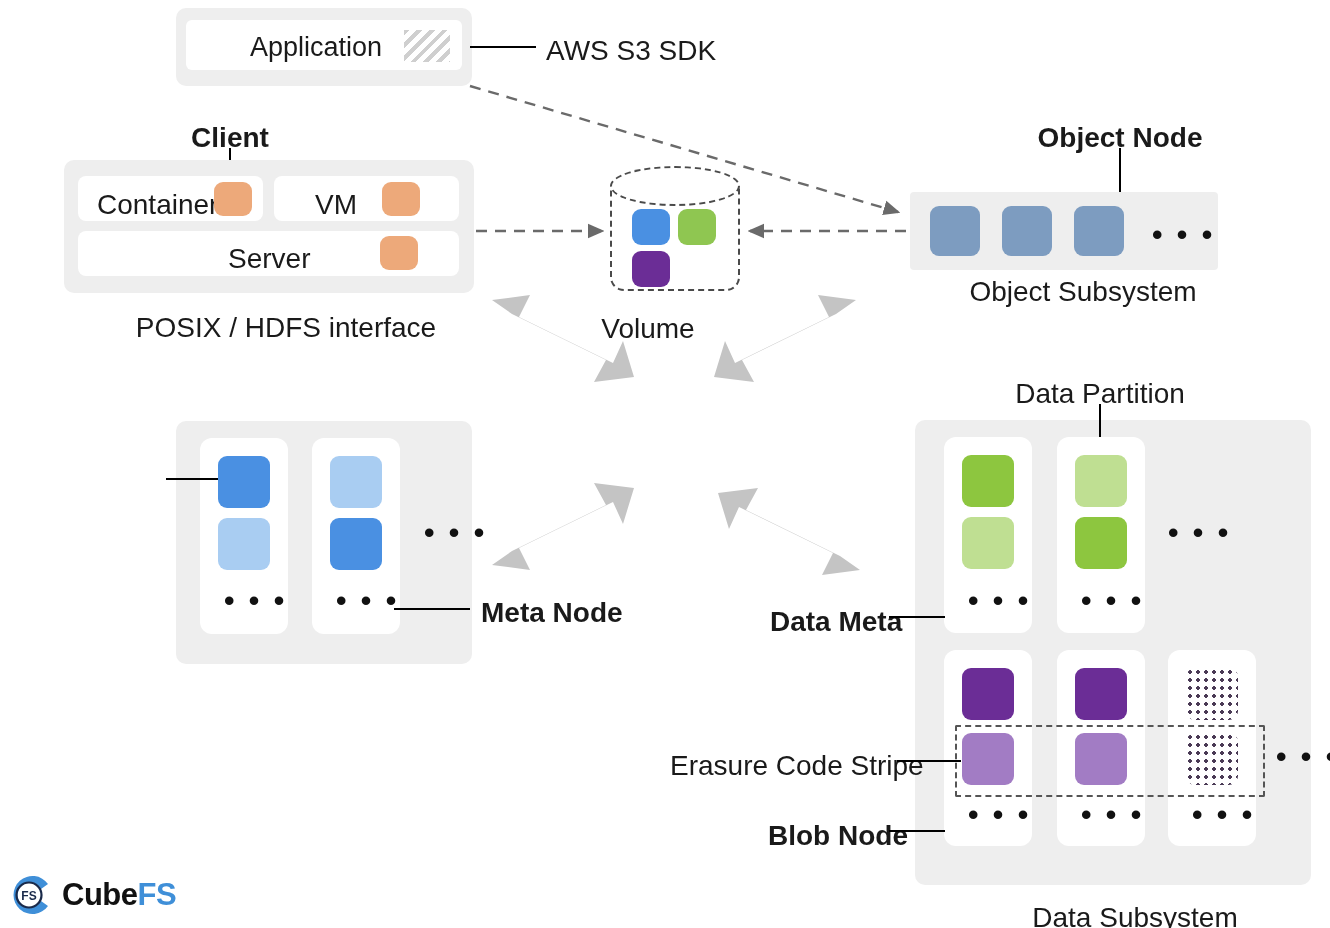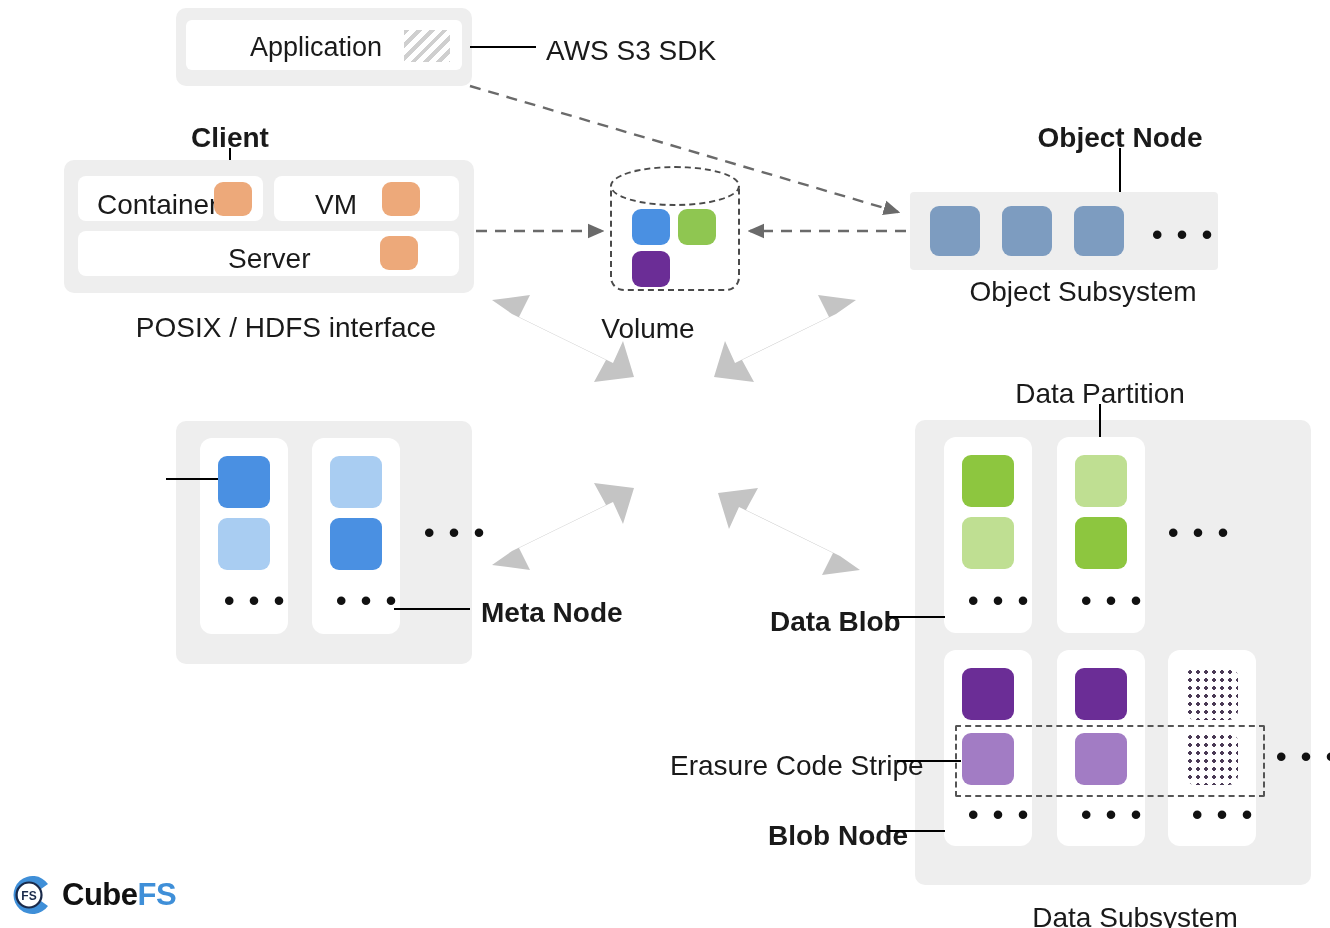--- a/index.html
+++ b/index.html
@@ -227,21 +227,21 @@
   <div class="sq" style="left:962px; top:517px; width:52px; height:52px; background:#bfdf92;"></div>
   <div class="dots" style="left:968px; top:586px;">• • •</div>
 
   <div class="white-card dn-card" style="left:1057px; top:437px;"></div>
   <div class="sq" style="left:1075px; top:455px; width:52px; height:52px; background:#bfdf92;"></div>
   <div class="sq" style="left:1075px; top:517px; width:52px; height:52px; background:#8dc63f;"></div>
   <div class="dots" style="left:1081px; top:586px;">• • •</div>
 
   <div class="dots" style="left:1168px; top:518px;">• • •</div>
 
-  <div class="lbl bold" style="left:770px; top:604px;">Data Blob</div>
+  <div class="lbl bold" style="left:770px; top:604px;">Data Meta</div>
   <div class="leader-h" style="left:889px; top:616px; width:56px;"></div>
 
   <div class="white-card bn-card" style="left:944px; top:650px;"></div>
   <div class="sq" style="left:962px; top:668px; width:52px; height:52px; background:#6b2d96;"></div>
   <div class="sq" style="left:962px; top:733px; width:52px; height:52px; background:#a27cc4;"></div>
   <div class="dots" style="left:968px; top:800px;">• • •</div>
 
   <div class="white-card bn-card" style="left:1057px; top:650px;"></div>
   <div class="sq" style="left:1075px; top:668px; width:52px; height:52px; background:#6b2d96;"></div>
   <div class="sq" style="left:1075px; top:733px; width:52px; height:52px; background:#a27cc4;"></div>

